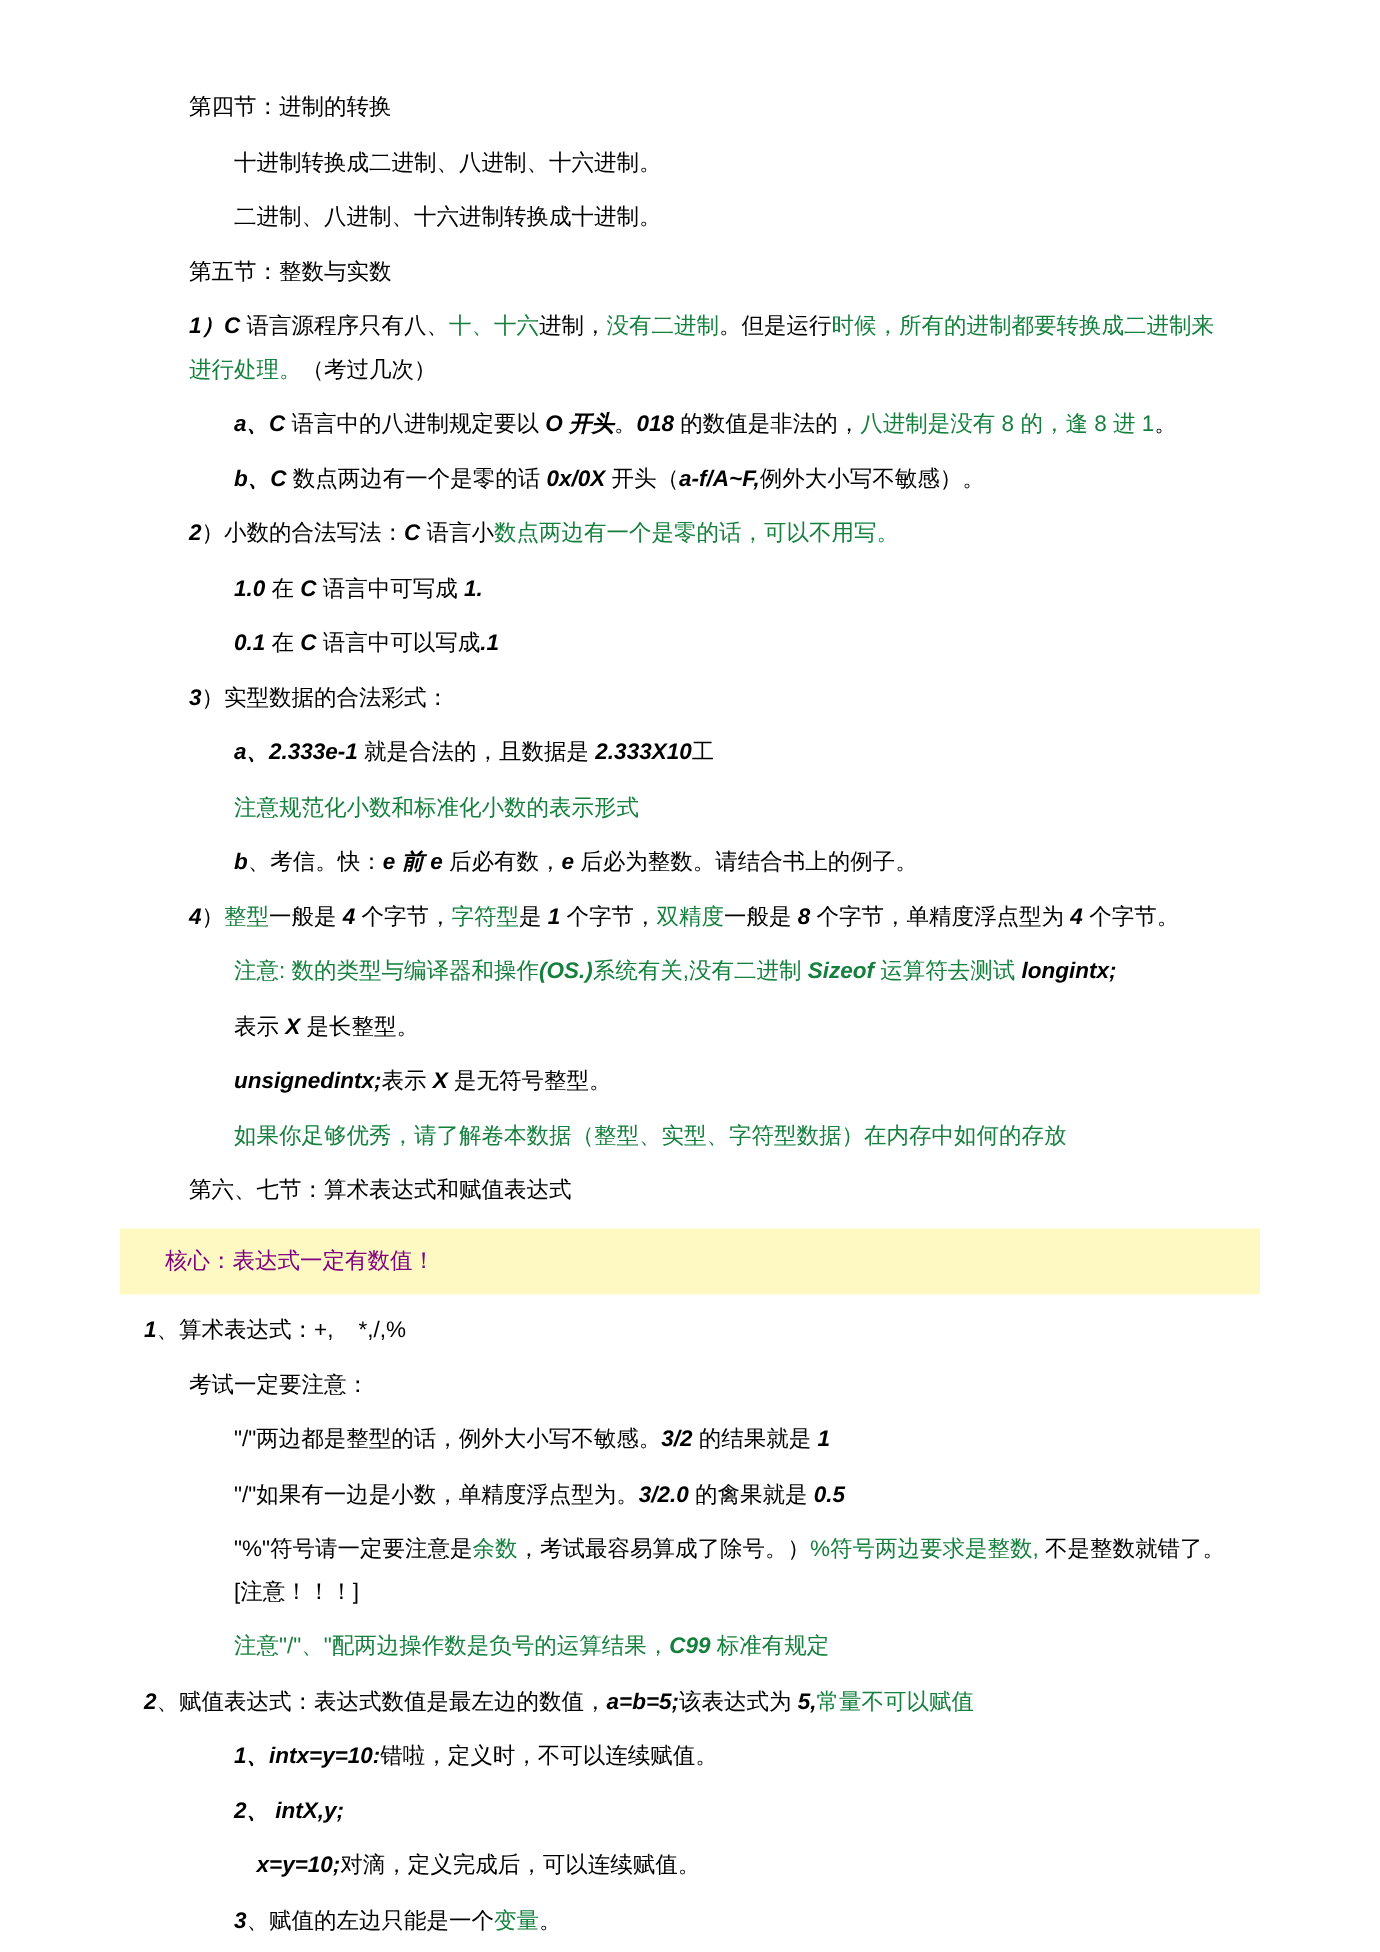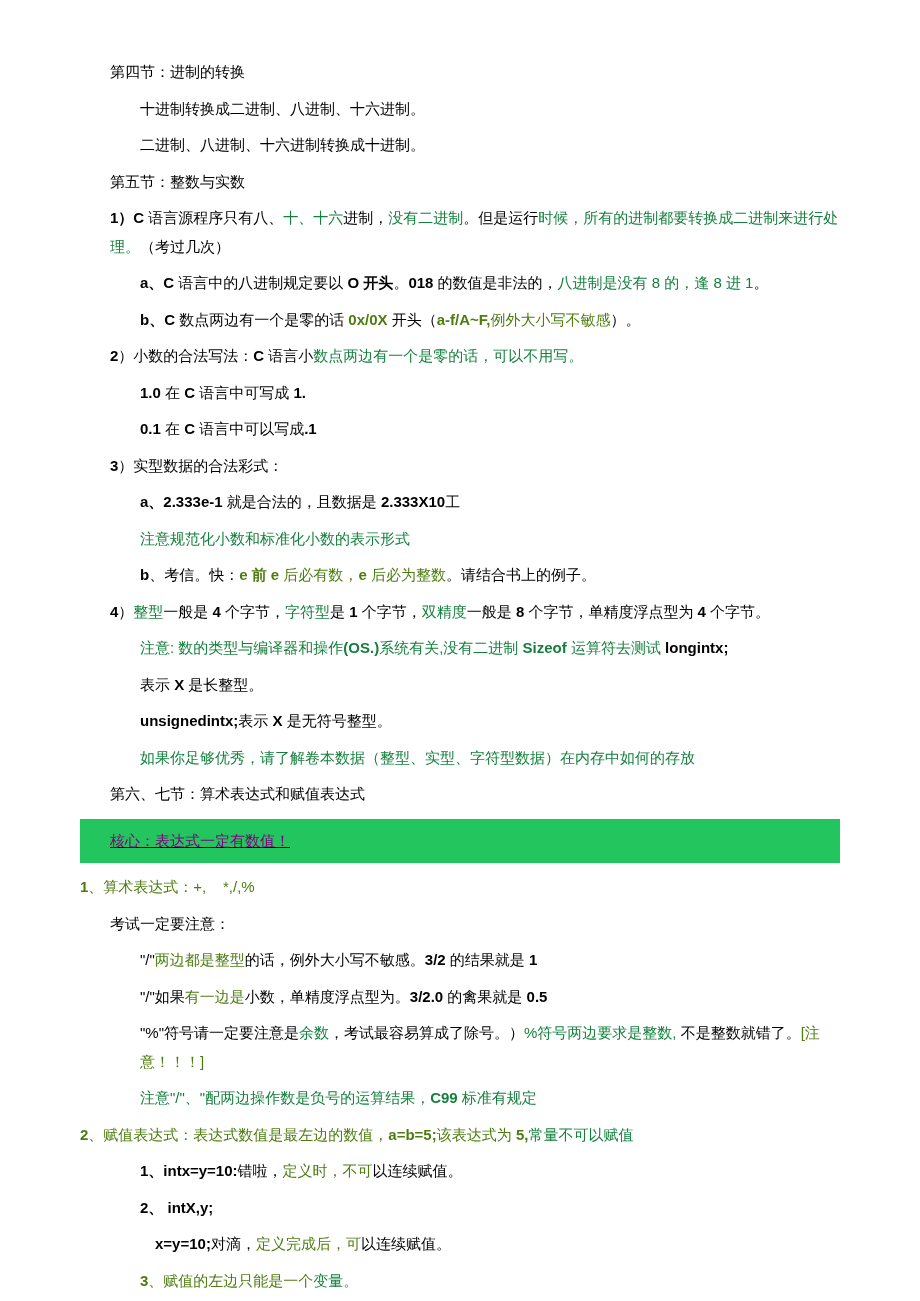--- a/index.html
+++ b/index.html
@@ -6,32 +6,31 @@
     font-family: "Microsoft YaHei", SimSun, sans-serif;
     font-size: 15px;
     line-height: 1.9;
     color: #000;
     background: #fff;
     margin: 0;
     padding: 50px 80px;
     width: 920px;
     box-sizing: border-box;
   }
-  .para { margin: 8px 0; }
+  .para { margin: 8px 16px; }
   .indent1 { padding-left: 2em; }
   .indent2 { padding-left: 4em; }
-  .bold { font-weight: bold; }
+  .bold { font-weight: bold; font-style: italic; }
   .red { color: #15803d; }
-  .blue { color: #4d7c0f; }
+  .blue { color: #000000; }
   .purple { color: #800080; }
   .highlight-block {
-    background: #22c55e;
+    background: #fef9c3;
     padding: 8px 2em;
     margin: 10px 0;
-    text-decoration: underline;
   }
 </style>
 </head>
 <body>
 
 <div class="para indent1">第四节：进制的转换</div>
 <div class="para indent2">十进制转换成二进制、八进制、十六进制。</div>
 <div class="para indent2">二进制、八进制、十六进制转换成十进制。</div>
 
 <div class="para indent1">第五节：整数与实数</div>

